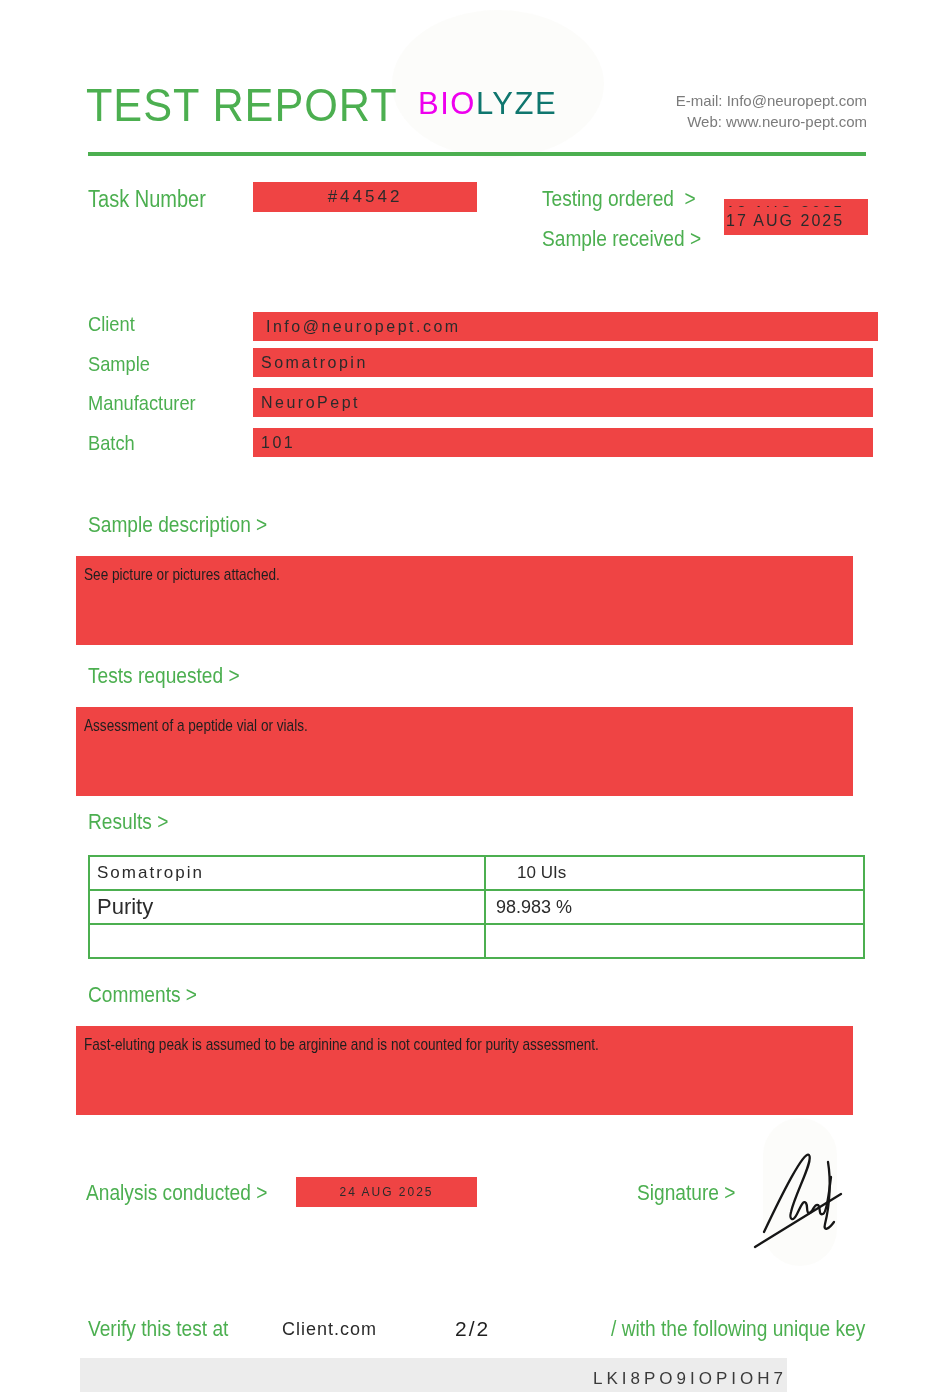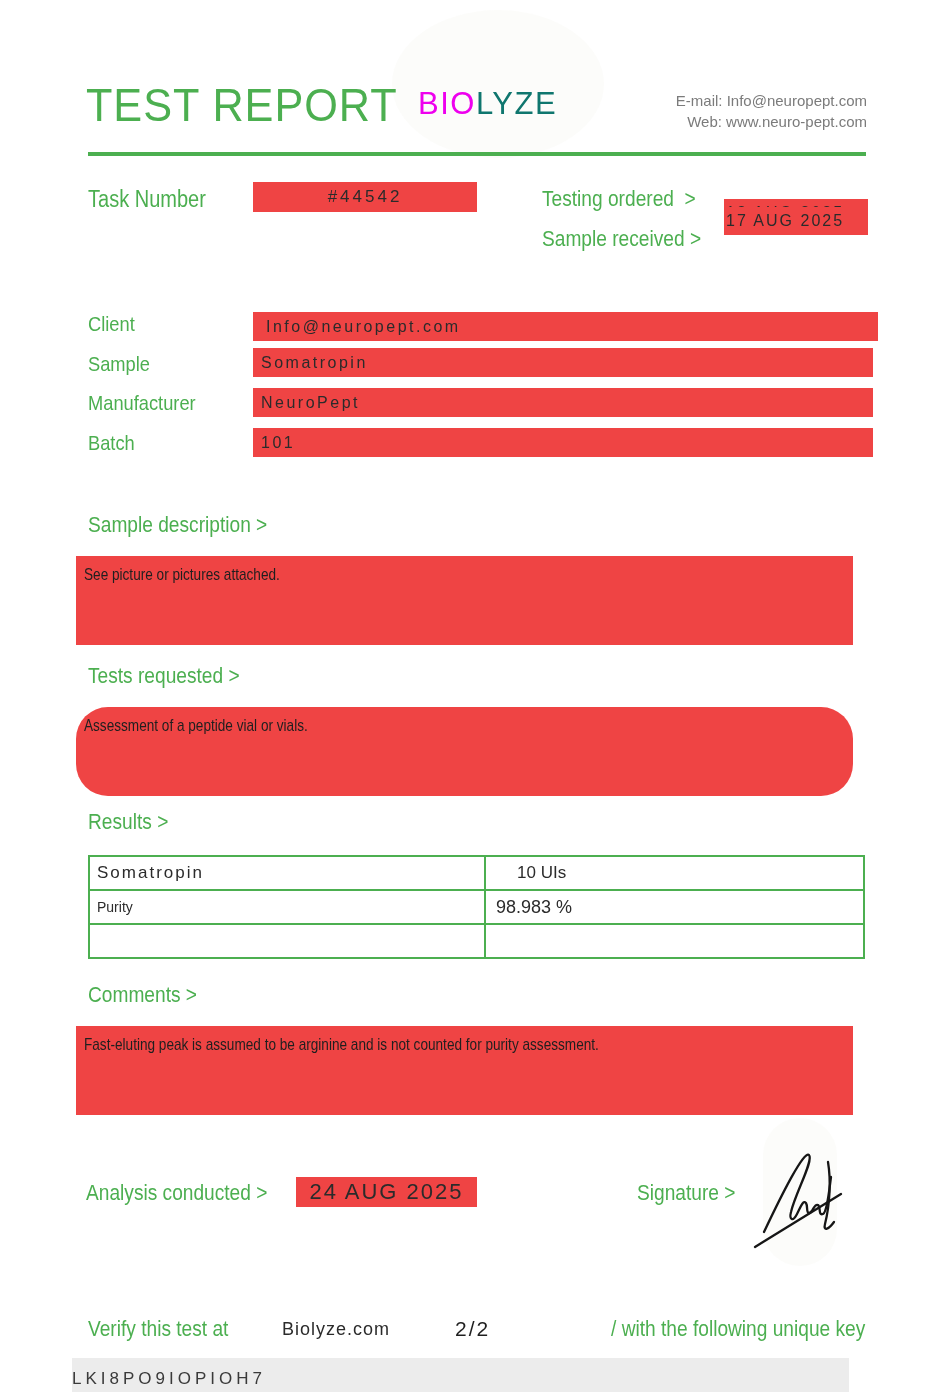--- a/index.html
+++ b/index.html
@@ -35,26 +35,26 @@
   .info-box{left:253px;width:612px;height:29px;line-height:29px;padding-left:8px;font-size:16px;letter-spacing:2.5px;}
   
   .big-box{left:76px;width:769px;height:80px;padding:9px 0 0 8px;box-sizing:content-box;}
   .cond{transform:scaleX(.8);transform-origin:left top;white-space:nowrap;font-size:17px;color:#1f1f1f;display:inline-block;}
   
   .rtable{left:88px;top:855px;width:773px;border:2px solid #4caf50;background:#fff;}
   .rrow{display:flex;height:32px;}
   .rrow + .rrow{border-top:2px solid #4caf50;}
   .rcell-name{width:387px;border-right:2px solid #4caf50;line-height:32px;padding-left:7px;letter-spacing:2px;font-size:17px;color:#2b2b2b;white-space:nowrap;overflow:hidden;}
   .rcell-val{flex:1;line-height:32px;padding-left:31px;font-size:17px;color:#2b2b2b;white-space:nowrap;overflow:hidden;}
-  .rrow.r2 .rcell-name{letter-spacing:0;font-size:14px;}
+  .rrow.r2 .rcell-name{letter-spacing:0;font-size:22px;}
   .rrow.r2 .rcell-val{padding-left:10px;font-size:18px;letter-spacing:0;}
   
   .site{color:#2b2b2b;font-size:18px;letter-spacing:1px;white-space:nowrap;}
   .page-num{color:#1f1f1f;font-size:21px;letter-spacing:2px;white-space:nowrap;}
-  .key-bar{left:72px;top:1358px;width:777px;height:34px;background:#ececec;text-align:left;}
+  .key-bar{left:80px;top:1358px;width:707px;height:34px;background:#ececec;text-align:right;}
   .key-text{display:inline-block;margin-top:11px;font-size:17px;letter-spacing:4px;color:#3a3a3a;white-space:nowrap;}
   .sig-svg{left:748px;top:1132px;}
 </style>
 </head>
 <body>
 
 <div class="blob" style="left:392px;top:10px;width:212px;height:148px;"></div>
 <div class="blob" style="left:763px;top:1118px;width:74px;height:148px;border-radius:40px;"></div>
 
 <div class="abs title">TEST REPORT</div>
@@ -87,21 +87,21 @@
 
 <div class="abs g-lbl" style="left:88px;top:431px;font-size:21px;">Batch</div>
 <div class="abs fbox val info-box" style="top:428px;">101</div>
 
 <div class="abs g-lbl" style="left:88px;top:512px;">Sample description &gt;</div>
 <div class="abs fbox big-box" style="top:556px;">
   <span class="cond">See picture or pictures attached.</span>
 </div>
 
 <div class="abs g-lbl" style="left:88px;top:663px;">Tests requested &gt;</div>
-<div class="abs fbox big-box" style="top:707px;border-radius:32px;">
+<div class="abs fbox big-box" style="top:707px;">
   <span class="cond">Assessment of a peptide vial or vials.</span>
 </div>
 
 <div class="abs g-lbl" style="left:88px;top:809px;">Results &gt;</div>
 <div class="abs rtable">
   <div class="rrow">
     <div class="rcell-name">Somatropin</div>
     <div class="rcell-val">10 UIs</div>
   </div>
   <div class="rrow r2">
@@ -113,31 +113,31 @@
     <div class="rcell-val"></div>
   </div>
 </div>
 
 <div class="abs g-lbl" style="left:88px;top:982px;">Comments &gt;</div>
 <div class="abs fbox big-box" style="top:1026px;">
   <span class="cond">Fast-eluting peak is assumed to be arginine and is not counted for purity assessment.</span>
 </div>
 
 <div class="abs g-lbl" style="left:86px;top:1180px;">Analysis conducted &gt;</div>
-<div class="abs fbox val" style="left:296px;top:1177px;width:181px;height:30px;line-height:30px;text-align:center;font-size:22px;letter-spacing:2px;">24 AUG 2025</div>
+<div class="abs fbox val" style="left:296px;top:1177px;width:181px;height:30px;line-height:30px;text-align:center;font-size:12px;letter-spacing:2px;">24 AUG 2025</div>
 
 <div class="abs g-lbl" style="left:637px;top:1180px;">Signature &gt;</div>
 <svg class="abs sig-svg" width="105" height="125" viewBox="0 0 105 125">
   <g fill="none" stroke="#161616" stroke-width="2.3" stroke-linecap="round">
     <path d="M16 100 C34 62 56 18 61 23 C66 28 47 62 43 80 C41 88 45 90 49 82 C53 74 55 68 58 71 C60 74 58 81 61 81 C65 81 66 71 70 73 C73 75 70 84 75 82 C79 80 81 60 83 45"></path>
     <path d="M7 115 L93 62"></path>
     <path d="M80 30 C83 48 82 72 77 92 C75 100 81 97 86 90"></path>
   </g>
 </svg>
 
 <div class="abs g-lbl" style="left:88px;top:1316px;">Verify this test at</div>
-<div class="abs site" style="left:282px;top:1319px;">Biolyze.com</div>
+<div class="abs site" style="left:282px;top:1319px;">Client.com</div>
 <div class="abs page-num" style="left:455px;top:1317px;">2/2</div>
 <div class="abs g-lbl right" style="right:83px;top:1316px;">/ with the following unique key</div>
 
 <div class="abs key-bar">
   <span class="key-text">LKI8PO9IOPIOH7</span>
 </div>
 
 </body></html>

